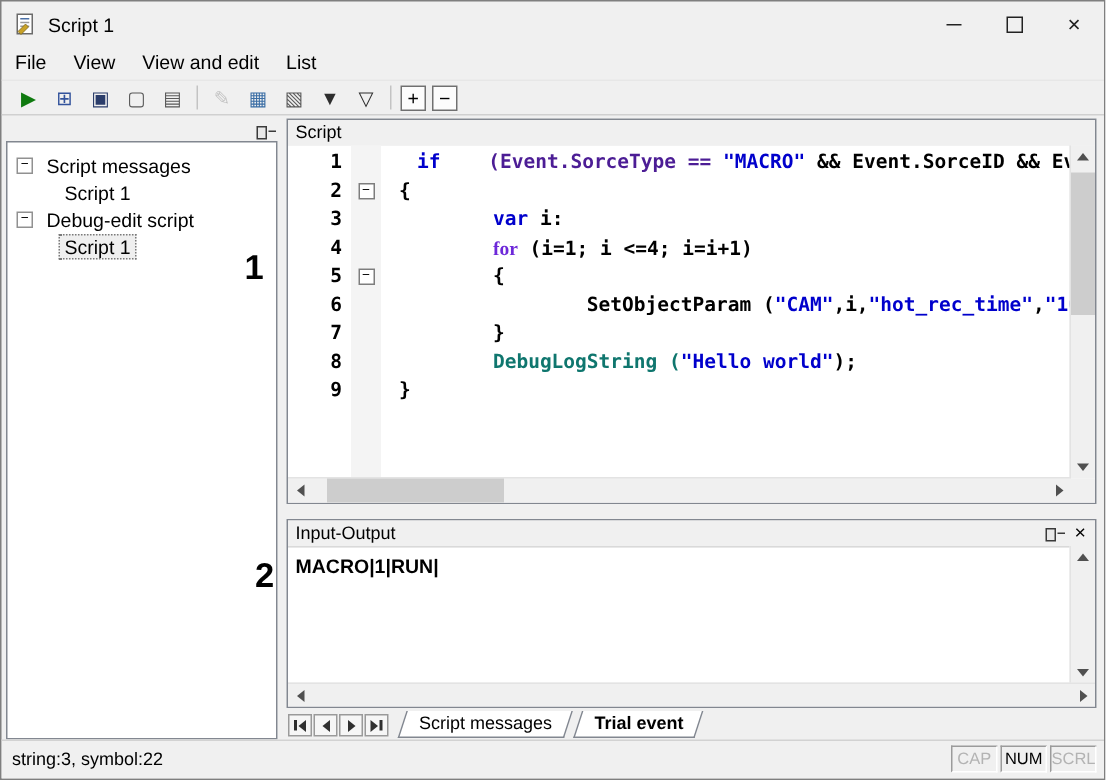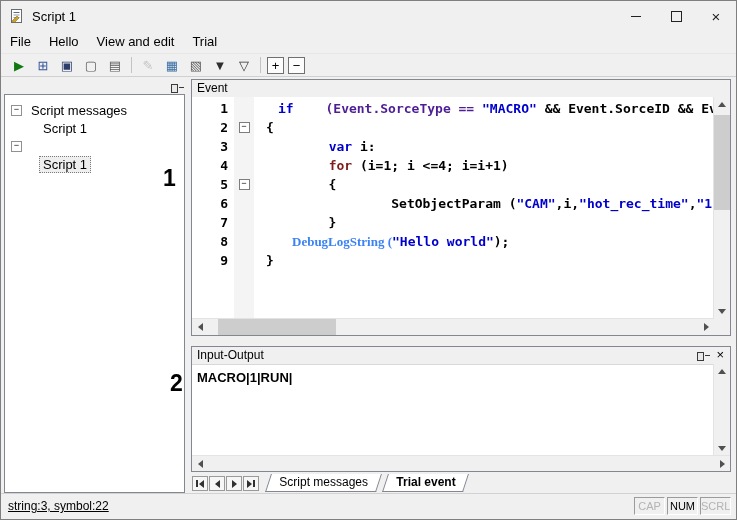--- a/index.html
+++ b/index.html
@@ -88,21 +88,21 @@
   .nt-left  { width:0; height:0; border-top:4px solid transparent; border-bottom:4px solid transparent; border-right:5px solid #303030; }
   .nt-right { width:0; height:0; border-top:4px solid transparent; border-bottom:4px solid transparent; border-left:5px solid #303030; }
   .tabs { display:flex; margin-left:8px; height:19px; align-items:flex-start; }
   .tab { transform:skewX(-18deg); border:1px solid #828790; border-top:none; background:#fff; padding:0 10px;
          height:17px; line-height:16px; margin-right:6px; }
   .tab > span { display:inline-block; transform:skewX(18deg); font-size:12px; }
   .tab.active > span { font-weight:bold; }
   
   .statusbar { position:absolute; left:0; bottom:0; width:100%; height:25px; background:#f0f0f0;
                border-top:1px solid #d2d2d2; font-size:12px; }
-  .status-text { position:absolute; left:7px; top:5px;text-decoration:underline; }
+  .status-text { position:absolute; left:7px; top:5px; }
   .indicators { position:absolute; right:5px; top:3px; display:flex; }
   .indicator { width:31px; height:18px; border:1px solid; border-color:#9b9b9b #ffffff #ffffff #9b9b9b;
                text-align:center; line-height:17px; font-size:11px; margin-left:2px; color:#b3b3b3;
                background:#f0f0f0; box-sizing:border-box; }
   .indicator.active { color:#000; }
   .disabled { opacity:.55; }
 </style>
 </head>
 <body>
 
@@ -125,23 +125,23 @@
           <span class="max-box"></span>
         </span>
       <span class="wbtn">
           <span class="x-glyph">×</span>
         </span>
     </div>
   </div>
 
   <div class="menubar" id="menubar">
       <span class="menu-item">File</span>
-      <span class="menu-item">Hello</span>
+      <span class="menu-item">View</span>
       <span class="menu-item">View and edit</span>
-      <span class="menu-item">Trial</span>
+      <span class="menu-item">List</span>
     </div>
 
   <div class="toolbar" id="toolbar">
       <span class="tool-btn" style="color: rgb(15, 122, 15);">▶</span>
       <span class="tool-btn" style="color: rgb(51, 83, 156);">⊞</span>
       <span class="tool-btn" style="color: rgb(43, 61, 107);">▣</span>
       <span class="tool-btn" style="color: rgb(90, 90, 90);">▢</span>
       <span class="tool-btn" style="color: rgb(90, 90, 90);">▤</span>
       <span class="tool-sep"></span>
       <span class="tool-btn disabled" style="color: rgb(157, 157, 157);">✎</span>
@@ -159,31 +159,32 @@
   <div class="tree-panel" id="tree">
       <div class="tree-row">
         <span class="expander">−</span>
         <span class="tree-label">Script messages</span>
       </div>
       <div class="tree-row child">
         <span class="tree-label">Script 1</span>
       </div>
       <div class="tree-row">
         <span class="expander">−</span>
+        <span class="tree-label">Debug-edit script</span>
       </div>
       <div class="tree-row child selected">
         <span class="tree-label">Script 1</span>
       </div>
     </div>
 
   <div class="annotation" style="left:162px; top:164px;">1</div>
   <div class="annotation" style="left:169px; top:369px;">2</div>
 
   <div class="panel script-panel">
-    <div class="panel-title">Event</div>
+    <div class="panel-title">Script</div>
     <div class="code-area">
       <div class="fold-band"></div>
       <div class="code-lines" id="codelines">
           <div class="code-line">
             <span class="ln">1</span>
             <span class="fold"></span>
             <span class="codetext"><span class="codeseg" style="color: rgb(0, 0, 204); margin-left: 12px;">if</span><span class="codeseg" style="color: #4c1d95; margin-left: 24px;"> (Event.SorceType == </span><span class="codeseg" style="color: rgb(0, 0, 204);">"MACRO"</span><span class="codeseg" style="color: rgb(0, 0, 0);"> &amp;&amp; Event.SorceID &amp;&amp; Event.Ac</span></span>
           </div>
           <div class="code-line">
             <span class="ln">2</span>
@@ -193,21 +194,21 @@
             <span class="codetext"><span class="codeseg" style="color: rgb(0, 0, 0);">{</span></span>
           </div>
           <div class="code-line">
             <span class="ln">3</span>
             <span class="fold"></span>
             <span class="codetext"><span class="codeseg" style="color: rgb(0, 0, 0);">        </span><span class="codeseg" style="color: rgb(0, 0, 204);">var</span><span class="codeseg" style="color: rgb(0, 0, 0);"> i:</span></span>
           </div>
           <div class="code-line">
             <span class="ln">4</span>
             <span class="fold"></span>
-            <span class="codetext"><span class="codeseg" style="color: rgb(0, 0, 0);">        </span><span class="codeseg" style="color: #7f1d1d;">for</span><span class="codeseg" style="color: rgb(0, 0, 0);"> (i=1; i &lt;=4; i=i+1)</span></span>
+            <span class="codetext"><span class="codeseg" style="color: rgb(0, 0, 0);">        </span><span class="codeseg" style="color: #6d28d9; font-family: Liberation Serif, serif;">for</span><span class="codeseg" style="color: rgb(0, 0, 0);"> (i=1; i &lt;=4; i=i+1)</span></span>
           </div>
           <div class="code-line">
             <span class="ln">5</span>
             <span class="fold">
               <span class="foldbox">−</span>
             </span>
             <span class="codetext"><span class="codeseg" style="color: rgb(0, 0, 0);">        {</span></span>
           </div>
           <div class="code-line">
             <span class="ln">6</span>
@@ -215,21 +216,21 @@
             <span class="codetext"><span class="codeseg" style="color: rgb(0, 0, 0);">                SetObjectParam (</span><span class="codeseg" style="color: rgb(0, 0, 204);">"CAM"</span><span class="codeseg" style="color: rgb(0, 0, 0);">,i,</span><span class="codeseg" style="color: rgb(0, 0, 204);">"hot_rec_time"</span><span class="codeseg" style="color: rgb(0, 0, 0);">,</span><span class="codeseg" style="color: rgb(0, 0, 204);">"10"</span></span>
           </div>
           <div class="code-line">
             <span class="ln">7</span>
             <span class="fold"></span>
             <span class="codetext"><span class="codeseg" style="color: rgb(0, 0, 0);">        }</span></span>
           </div>
           <div class="code-line">
             <span class="ln">8</span>
             <span class="fold"></span>
-            <span class="codetext"><span class="codeseg" style="color: #3b82f6; font-family: Liberation Serif, serif;">        DebugLogString (</span><span class="codeseg" style="color: rgb(0, 0, 204);">"Hello world"</span><span class="codeseg" style="color: rgb(0, 0, 0);">);</span></span>
+            <span class="codetext"><span class="codeseg" style="color: #0f766e;">        DebugLogString (</span><span class="codeseg" style="color: rgb(0, 0, 204);">"Hello world"</span><span class="codeseg" style="color: rgb(0, 0, 0);">);</span></span>
           </div>
           <div class="code-line">
             <span class="ln">9</span>
             <span class="fold"></span>
             <span class="codetext"><span class="codeseg" style="color: rgb(0, 0, 0);">}</span></span>
           </div>
         </div>
       <div class="vscroll">
         <span class="sb-btn" style="top:0;">
             <span class="t-up"></span>

